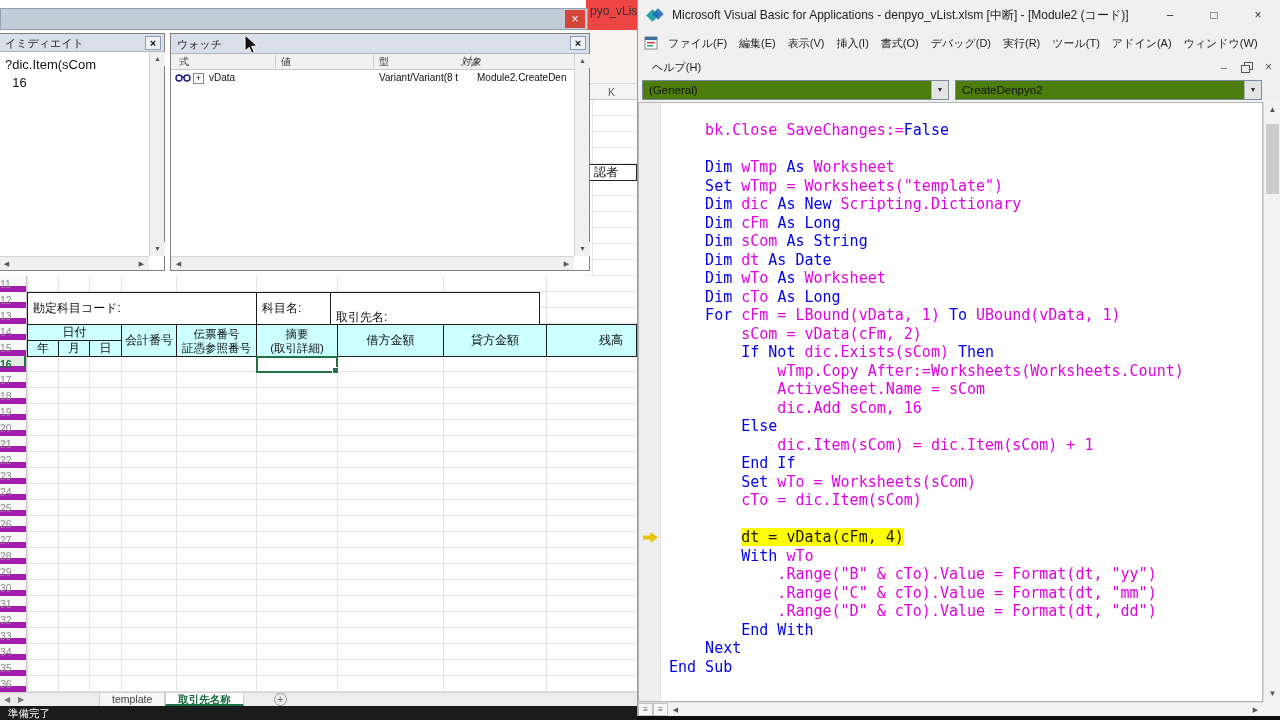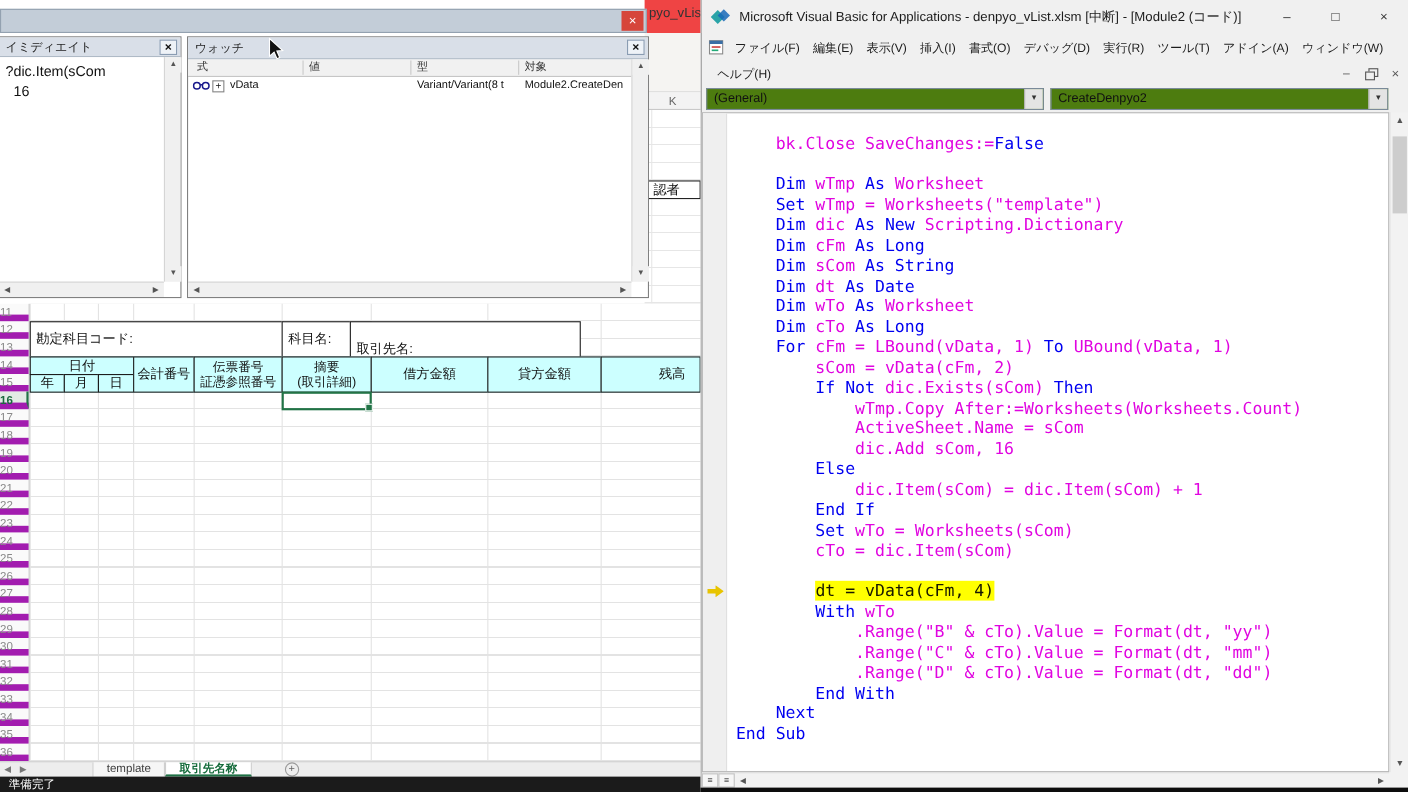--- a/index.html
+++ b/index.html
@@ -26,21 +26,21 @@
 .row-num.sel{background:#e2ece4;color:#1c6b40;font-weight:bold;border-right:2px solid #217346}
 .xcell{position:absolute;border:1px solid #1c1c1c;font-size:12px;color:#111;display:flex;align-items:center;justify-content:center;background:#ccffff;line-height:1.2;text-align:center;flex-direction:column;overflow:hidden;white-space:nowrap}
 .xcell.two{font-size:11.5px;line-height:14px}
 .xlabel{background:#fff;flex-direction:row;justify-content:flex-start;padding-left:5px}
 #cell-balance{justify-content:center;align-items:flex-end;padding-right:13px}
 #sel-cell{position:absolute;left:256px;top:80px;width:82px;height:17px;border:2px solid #217346;background:transparent}
 #sel-cell::after{content:"";position:absolute;right:-3px;bottom:-3px;width:5px;height:5px;background:#217346;border:1px solid #fff}
 
 #tabbar{left:0;top:692px;width:637px;height:14px;background:#ededed;border-top:1px solid #cfcfcf;z-index:1;font-size:10.5px;display:flex;align-items:stretch}
 .tabnav{width:14px;text-align:center;color:#777;font-size:8px;line-height:14px}
-#tabs{display:flex;margin-left:56px}
+#tabs{display:flex;margin-left:71px}
 .sheet-tab{padding:0 12px;line-height:13px;background:#f6f6f6;color:#3f3f3f;border-right:1px solid #cfcfcf;border-left:1px solid #cfcfcf}
 .sheet-tab.active{background:#fff;color:#156b3b;font-weight:bold;border-bottom:2px solid #1e7145}
 #add-sheet{margin-left:30px;width:13px;height:13px;border:1px solid #9a9a9a;border-radius:50%;color:#666;font-size:10px;line-height:11px;text-align:center;align-self:center}
 #statusbar{left:0;top:706px;width:637px;height:14px;background:#1b1b1b;color:#fff;font-size:10.5px;line-height:14px;padding-left:8px;z-index:2}
 #sliver{left:637px;top:716px;width:643px;height:4px;background:#0d0d0d;z-index:8}
 
 
 #bg-titlebar{left:0;top:8px;width:588px;height:22px;background:#c3cdd8;border:1px solid #93a1b0;z-index:4}
 #bg-close{position:absolute;right:2px;top:1px;width:20px;height:18px;background:#d6453a;color:#fff;text-align:center;line-height:18px;font-size:12px}
 .toolwin{background:#fff;border:1px solid #808080;z-index:5}
@@ -150,21 +150,21 @@
       <div class="row-num">35</div>
       <div class="row-num">36</div>
     </div>
 
   <div class="xcell xlabel" style="left:27px;top:16px;width:231px;height:33px">
       <span>勘定科目コード:</span>
     </div>
   <div class="xcell xlabel" style="left:256px;top:16px;width:82px;height:33px">
       <span>科目名:</span>
     </div>
-  <div class="xcell xlabel" style="left:318px;top:16px;width:210px;height:51px">
+  <div class="xcell xlabel" style="left:330px;top:16px;width:210px;height:51px">
       <span>取引先名:</span>
     </div>
 
   <div class="xcell" style="left:27px;top:48px;width:95px;height:17px">
       <span>日付</span>
     </div>
   <div class="xcell" style="left:27px;top:64px;width:32px;height:17px">
       <span>年</span>
     </div>
   <div class="xcell" style="left:58px;top:64px;width:32px;height:17px">
@@ -234,21 +234,21 @@
     <span>ウォッチ</span>
     <span class="tool-close">×</span>
   </div>
   <div id="watch-head">
     <div class="wsep" style="left:104px"></div>
     <div class="wsep" style="left:202px"></div>
     <div class="wsep" style="left:300px"></div>
   <span class="wcol" style="left: 8px;">式</span>
       <span class="wcol" style="left: 110px;">値</span>
       <span class="wcol" style="left: 208px;">型</span>
-      <span class="wcol" style="left: 306px;">対象</span>
+      <span class="wcol" style="left: 290px; font-style: italic;">対象</span>
     </div>
   <div id="watch-row">
     <svg width="16" height="10" style="position:absolute;left:4px;top:3px">
       <circle cx="4" cy="5" r="3" fill="none" stroke="#1a1a8c" stroke-width="1.4"></circle>
       <circle cx="12" cy="5" r="3" fill="none" stroke="#1a1a8c" stroke-width="1.4"></circle>
       <line x1="7" y1="4" x2="9" y2="4" stroke="#1a1a8c" stroke-width="1.4"></line>
     </svg>
     <span class="expand-box">+</span>
     <span class="cell" style="left:38px;width:64px">vData</span>
     <span class="cell" style="left:110px;width:96px"></span>

